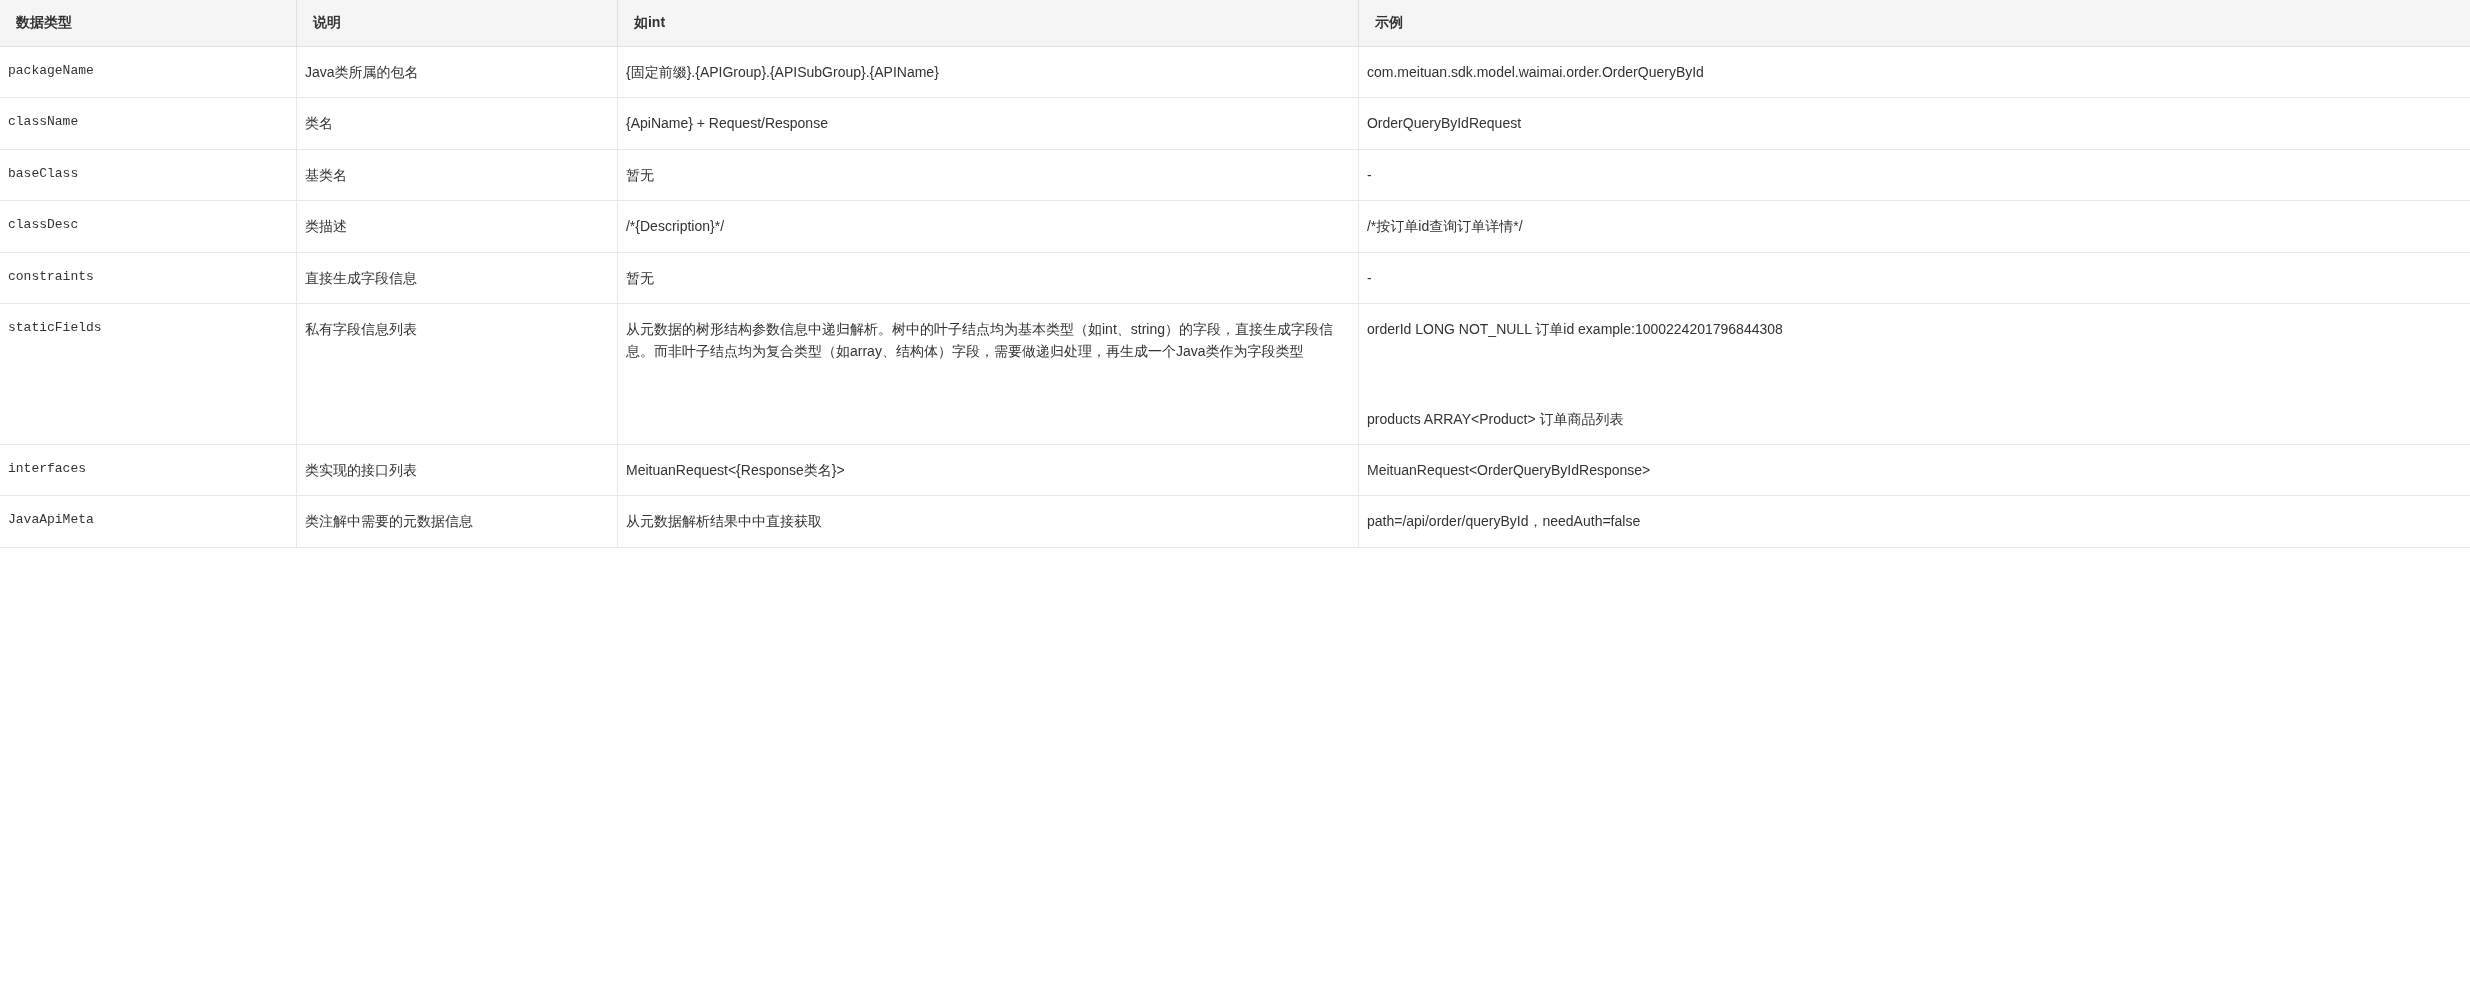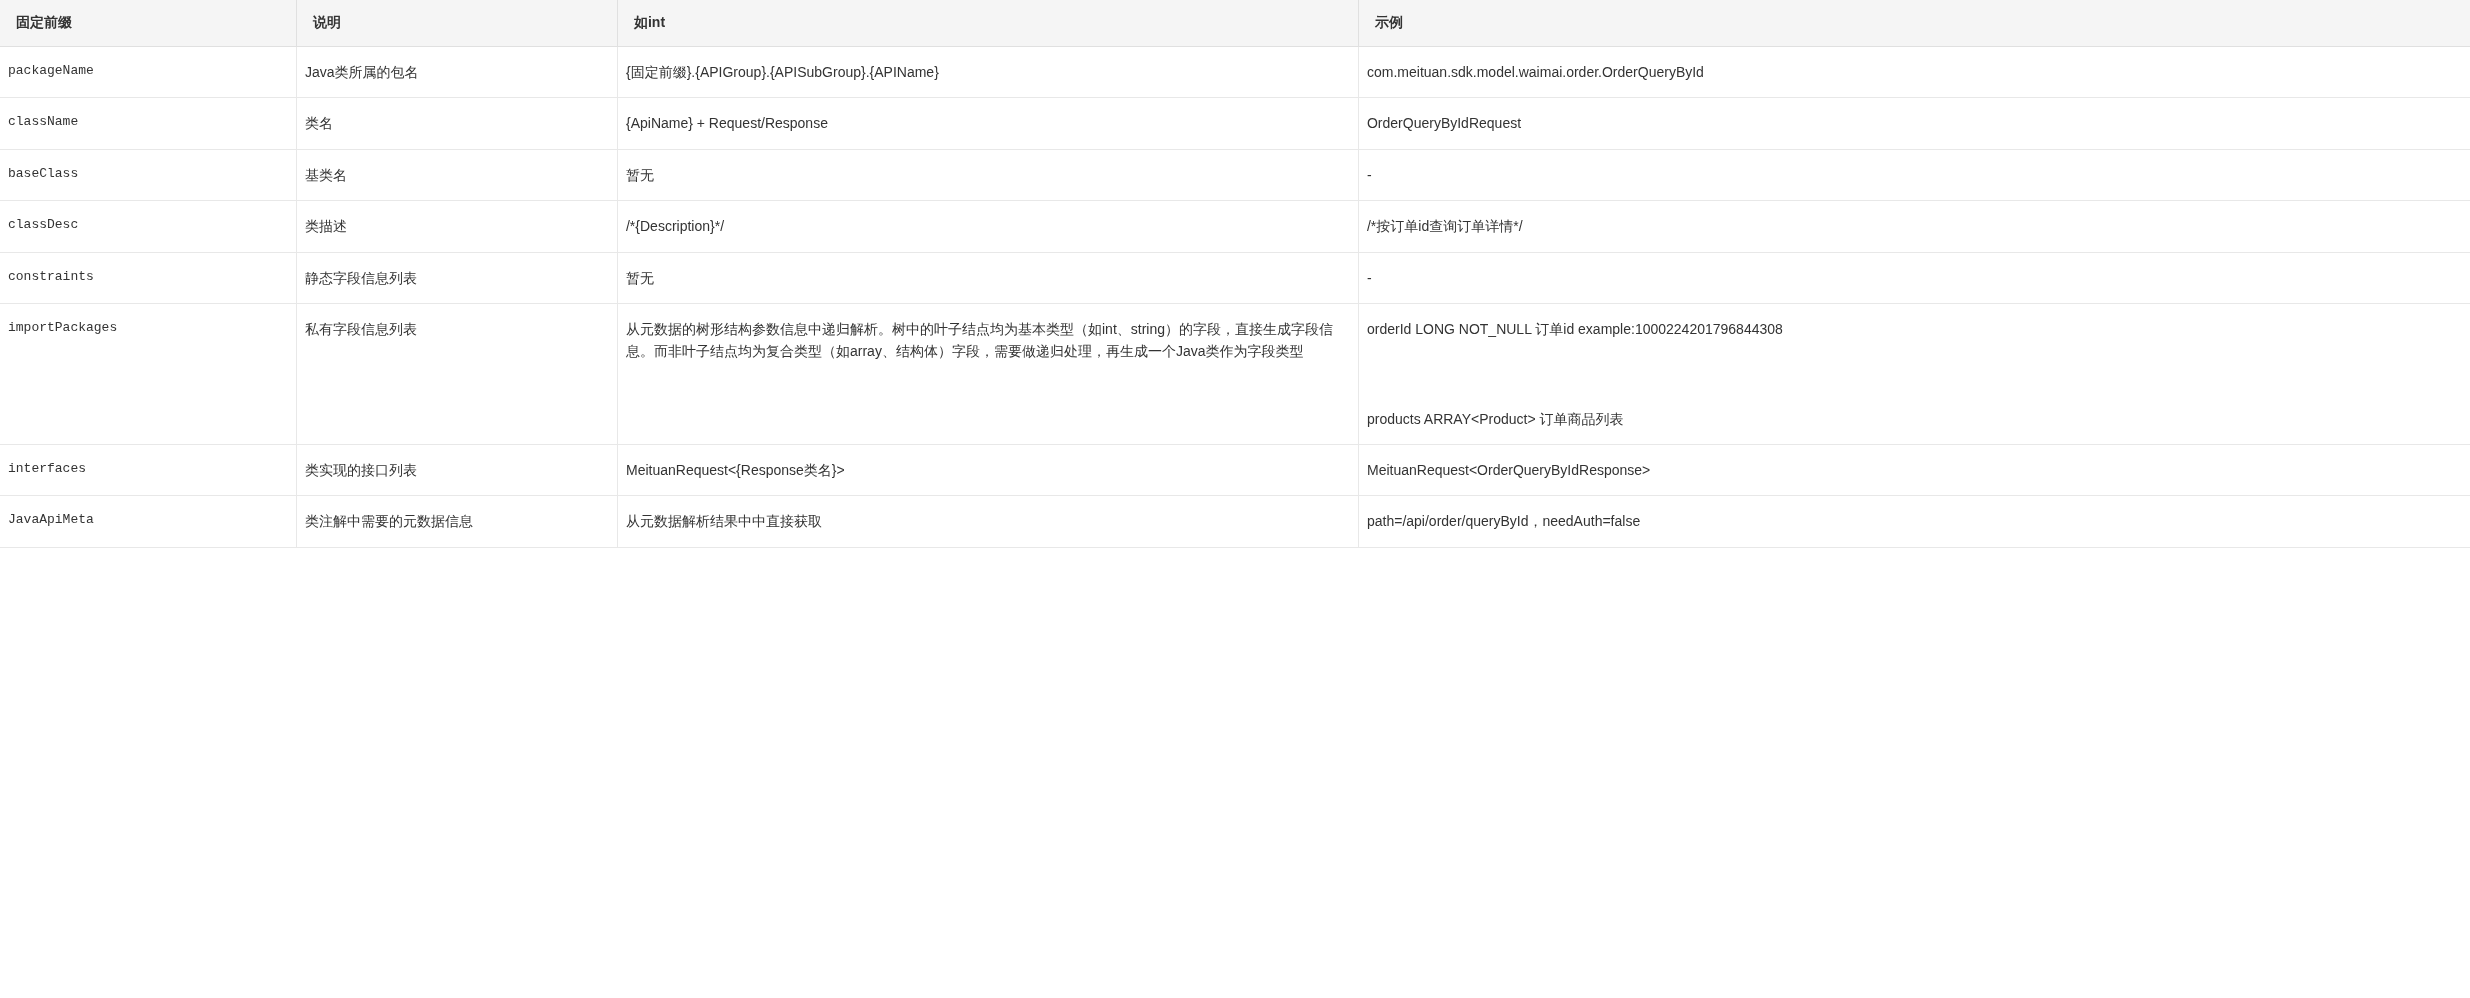--- a/index.html
+++ b/index.html
@@ -69,21 +69,21 @@
 <div class="table-container">
   <table>
     <colgroup>
       <col class="col-type">
       <col class="col-desc">
       <col class="col-rule">
       <col class="col-example">
     </colgroup>
     <thead>
       <tr>
-        <th>固定前缀</th>
+        <th>数据类型</th>
         <th>说明</th>
         <th>如int</th>
         <th>示例</th>
       </tr>
     </thead>
     <tbody id="table-body">
     <tr>
           <td class="cell-code">packageName</td>
           <td>Java类所属的包名</td>
           <td>{固定前缀}.{APIGroup}.{APISubGroup}.{APIName}</td>
@@ -102,26 +102,26 @@
           <td>-</td>
         </tr>
         <tr>
           <td class="cell-code">classDesc</td>
           <td>类描述</td>
           <td>/*{Description}*/</td>
           <td>/*按订单id查询订单详情*/</td>
         </tr>
         <tr>
           <td class="cell-code">constraints</td>
-          <td>静态字段信息列表</td>
+          <td>直接生成字段信息</td>
           <td>暂无</td>
           <td>-</td>
         </tr>
         <tr>
-          <td class="cell-code">importPackages</td>
+          <td class="cell-code">staticFields</td>
           <td>私有字段信息列表</td>
           <td>从元数据的树形结构参数信息中递归解析。树中的叶子结点均为基本类型（如int、string）的字段，直接生成字段信息。而非叶子结点均为复合类型（如array、结构体）字段，需要做递归处理，再生成一个Java类作为字段类型</td>
           <td>orderId  LONG NOT_NULL 订单id  example:1000224201796844308<br><br><br><br>products  ARRAY&lt;Product&gt;  订单商品列表</td>
         </tr>
         <tr>
           <td class="cell-code">interfaces</td>
           <td>类实现的接口列表</td>
           <td>MeituanRequest&lt;{Response类名}&gt;</td>
           <td>MeituanRequest&lt;OrderQueryByIdResponse&gt;</td>
         </tr>

